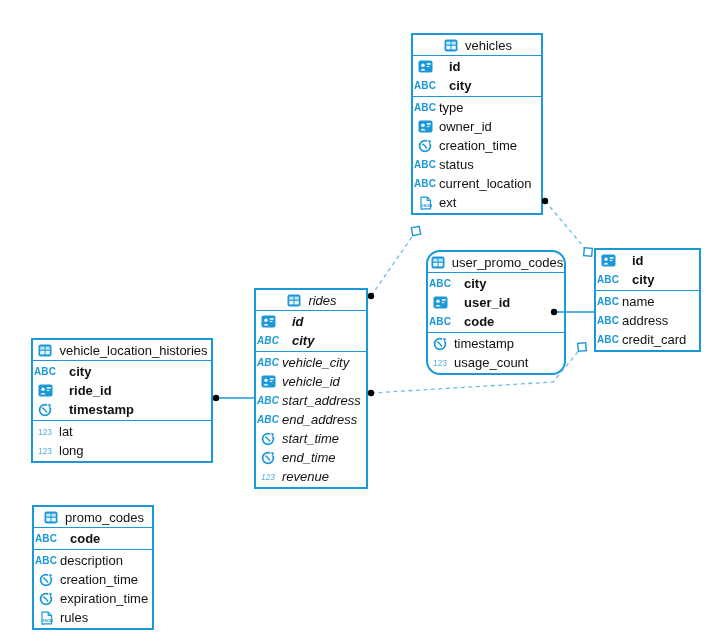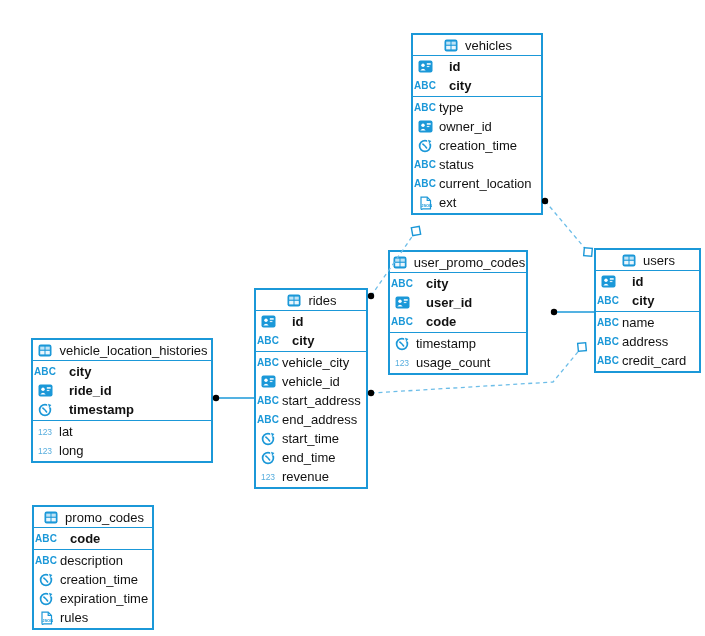--- a/index.html
+++ b/index.html
@@ -119,21 +119,21 @@
             <svg width="13" height="14" viewBox="0 0 13 14">
       <path d="M2 1.2 h6.2 l3.3 3.3 v8.3 h-7.5 q-2 1.4 -2 -0.6 z" fill="none" stroke="#1b98d8" stroke-width="1.2"></path>
       <path d="M8.2 1.2 v3.3 h3.3" fill="none" stroke="#1b98d8" stroke-width="1.2"></path>
       <text x="2.2" y="11" font-size="4" font-weight="bold" fill="#1b98d8" font-family="Liberation Sans, sans-serif">JSON</text>
             </svg>
           </span>
           <span>ext</span>
         </div>
       </div>
     </div>
-    <div class="tbl" style="left: 388px; top: 250px; width: 140px;">
+    <div class="tbl" style="left: 426px; top: 250px; width: 140px; border-radius: 14px;">
       <div class="hdr">
         <span class="icon">
           <svg width="14" height="13" viewBox="0 0 14 13">
       <rect x="0.5" y="0.5" width="13" height="12" rx="2.2" fill="#1b98d8"></rect>
       <rect x="2.2" y="2.6" width="4.3" height="3.1" fill="#bfe3f6"></rect>
       <rect x="7.5" y="2.6" width="4.3" height="3.1" fill="#bfe3f6"></rect>
       <rect x="2.2" y="6.8" width="4.3" height="3.6" fill="#eaf6fd"></rect>
       <rect x="7.5" y="6.8" width="4.3" height="3.6" fill="#eaf6fd"></rect>
           </svg>
         </span>
@@ -180,32 +180,20 @@
         </div>
         <div class="row">
           <span class="icon">
             <span class="n123">123</span>
           </span>
           <span>usage_count</span>
         </div>
       </div>
     </div>
     <div class="tbl" style="left: 594px; top: 248px; width: 107px;">
-      <div class="hdr">
-        <span class="icon">
-          <svg width="14" height="13" viewBox="0 0 14 13">
-      <rect x="0.5" y="0.5" width="13" height="12" rx="2.2" fill="#1b98d8"></rect>
-      <rect x="2.2" y="2.6" width="4.3" height="3.1" fill="#bfe3f6"></rect>
-      <rect x="7.5" y="2.6" width="4.3" height="3.1" fill="#bfe3f6"></rect>
-      <rect x="2.2" y="6.8" width="4.3" height="3.6" fill="#eaf6fd"></rect>
-      <rect x="7.5" y="6.8" width="4.3" height="3.6" fill="#eaf6fd"></rect>
-          </svg>
-        </span>
-        <span>users</span>
-      </div>
       <div class="sec pk">
         <div class="row">
           <span class="icon">
             <svg width="15" height="13" viewBox="0 0 15 13">
       <rect x="0.5" y="0.5" width="14" height="12" rx="2" fill="#1b98d8"></rect>
       <circle cx="5" cy="5.2" r="1.7" fill="#fff"></circle>
       <path d="M2.3 10.6 q2.7 -3.6 5.4 0 z" fill="#fff"></path>
       <rect x="8.8" y="3.2" width="3.9" height="1.5" fill="#fff"></rect>
       <rect x="8.8" y="5.9" width="2.6" height="1.2" fill="#d9f0fb"></rect>
             </svg>
@@ -233,21 +221,21 @@
           <span>address</span>
         </div>
         <div class="row">
           <span class="icon">
             <span class="abc">ABC</span>
           </span>
           <span>credit_card</span>
         </div>
       </div>
     </div>
-    <div class="tbl" style="left: 254px; top: 288px; width: 114px;">
+    <div class="tbl" style="left: 254px; top: 288px; width: 114px; font-style: italic;">
       <div class="hdr">
         <span class="icon">
           <svg width="14" height="13" viewBox="0 0 14 13">
       <rect x="0.5" y="0.5" width="13" height="12" rx="2.2" fill="#1b98d8"></rect>
       <rect x="2.2" y="2.6" width="4.3" height="3.1" fill="#bfe3f6"></rect>
       <rect x="7.5" y="2.6" width="4.3" height="3.1" fill="#bfe3f6"></rect>
       <rect x="2.2" y="6.8" width="4.3" height="3.6" fill="#eaf6fd"></rect>
       <rect x="7.5" y="6.8" width="4.3" height="3.6" fill="#eaf6fd"></rect>
           </svg>
         </span>

